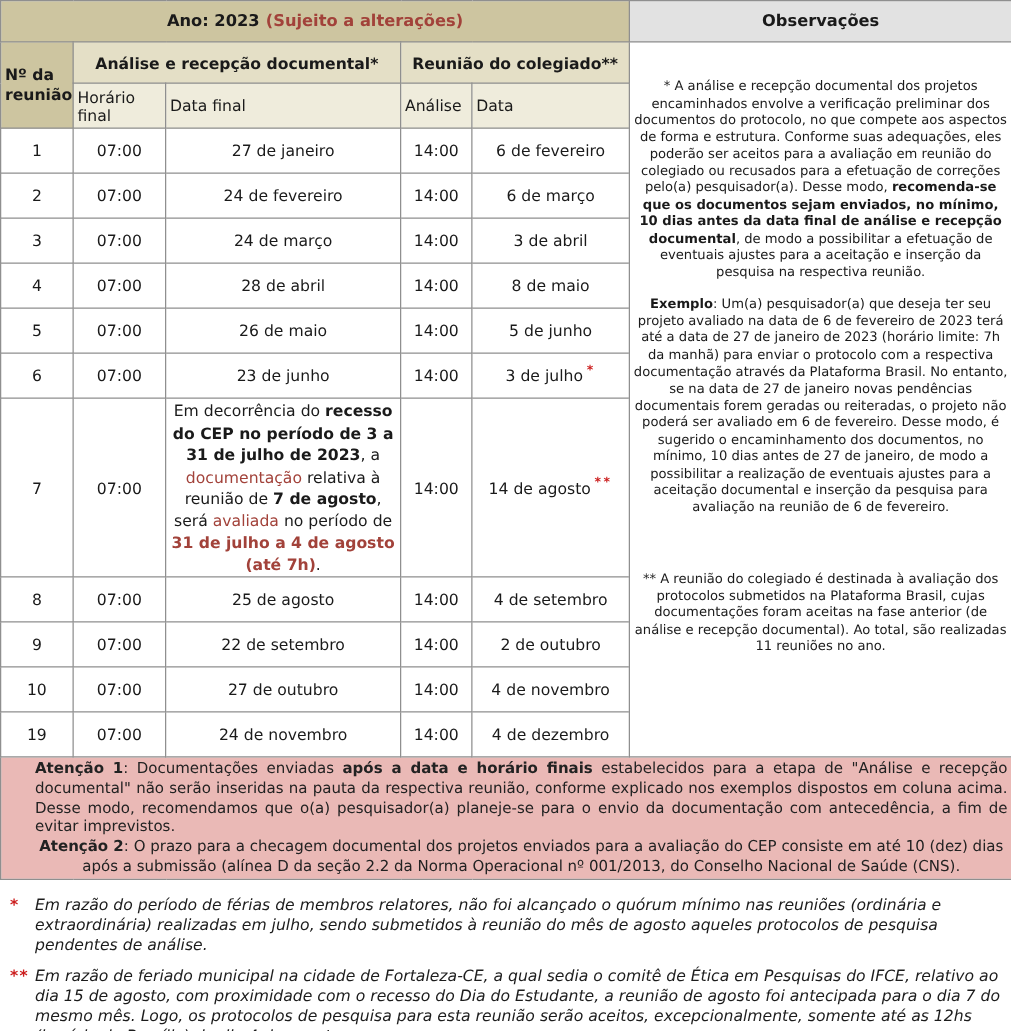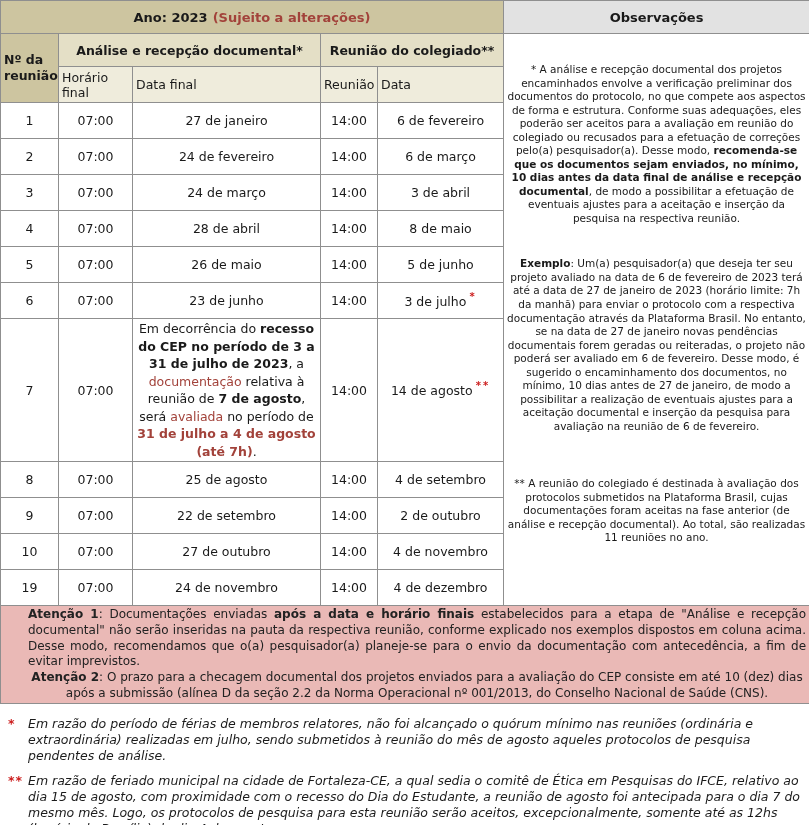--- a/index.html
+++ b/index.html
@@ -46,21 +46,21 @@
   .seg-mb{color:var(--maroon);font-weight:bold;}
   sup.mark{
     color:var(--red);font-weight:bold;font-size:10px;margin-left:3px;
     letter-spacing:2px;position:relative;top:-1px;
   }
 
   
   .cell-obs-body{vertical-align:top;background:#ffffff;padding:0 10px;}
   .obs-block{font-size:10.5px;line-height:1.29;text-align:center;}
   .obs-block.b1{margin-top:28px;}
-  .obs-block.b2{margin-top:32px;}
+  .obs-block.b2{margin-top:12px;}
   .obs-block.b3{margin-top:44px;}
 
   
   .cell-atencao{background:var(--pink);height:94px;vertical-align:middle;padding:5px 9px;}
   .at-p{font-size:12px;line-height:1.32;color:#222222;margin-left:24px;}
   .at-p.a1{text-align:justify;}
   .at-p.a2{text-align:center;}
 
   
   .footnotes{padding:12px 6px 0 8px;}
@@ -99,21 +99,21 @@
       <td colspan="2" class="cell-group">Reunião do colegiado**</td>
       <td rowspan="13" class="cell-obs-body">
         <div class="obs-block b1"><span class="seg">* A análise e recepção documental dos projetos encaminhados envolve a verificação preliminar dos documentos do protocolo, no que compete aos aspectos de forma e estrutura. Conforme suas adequações, eles poderão ser aceitos para a avaliação em reunião do colegiado ou recusados para a efetuação de correções pelo(a) pesquisador(a). Desse modo, </span><span class="seg-b">recomenda-se que os documentos sejam enviados, no mínimo, 10 dias antes da data final de análise e recepção documental</span><span class="seg">, de modo a possibilitar a efetuação de eventuais ajustes para a aceitação e inserção da pesquisa na respectiva reunião.</span></div>
         <div class="obs-block b2"><span class="seg-b">Exemplo</span><span class="seg">: Um(a) pesquisador(a) que deseja ter seu projeto avaliado na data de 6 de fevereiro de 2023 terá até a data de 27 de janeiro de 2023 (horário limite: 7h da manhã) para enviar o protocolo com a respectiva documentação através da Plataforma Brasil. No entanto, se na data de 27 de janeiro novas pendências documentais forem geradas ou reiteradas, o projeto não poderá ser avaliado em 6 de fevereiro. Desse modo, é sugerido o encaminhamento dos documentos, no mínimo, 10 dias antes de 27 de janeiro, de modo a possibilitar a realização de eventuais ajustes para a aceitação documental e inserção da pesquisa para avaliação na reunião de 6 de fevereiro.</span></div>
         <div class="obs-block b3"><span class="seg">** A reunião do colegiado é destinada à avaliação dos protocolos submetidos na Plataforma Brasil, cujas documentações foram aceitas na fase anterior (de análise e recepção documental). Ao total, são realizadas 11 reuniões no ano.</span></div>
       </td>
     </tr>
     <tr class="row-sub">
       <td class="cell-sub">Horário final</td>
       <td class="cell-sub">Data final</td>
-      <td class="cell-sub">Reunião</td>
+      <td class="cell-sub">Análise</td>
       <td class="cell-sub">Data</td>
     </tr>
 
     <tr class="data-row">
           <td class="cell-num"><span>1</span></td>
           <td class="cell-time"><span>07:00</span></td>
           <td class="cell-date"><span>27 de janeiro</span></td>
           <td class="cell-time"><span>14:00</span></td>
           <td class="cell-date"><span>6 de fevereiro</span></td>
         </tr>

